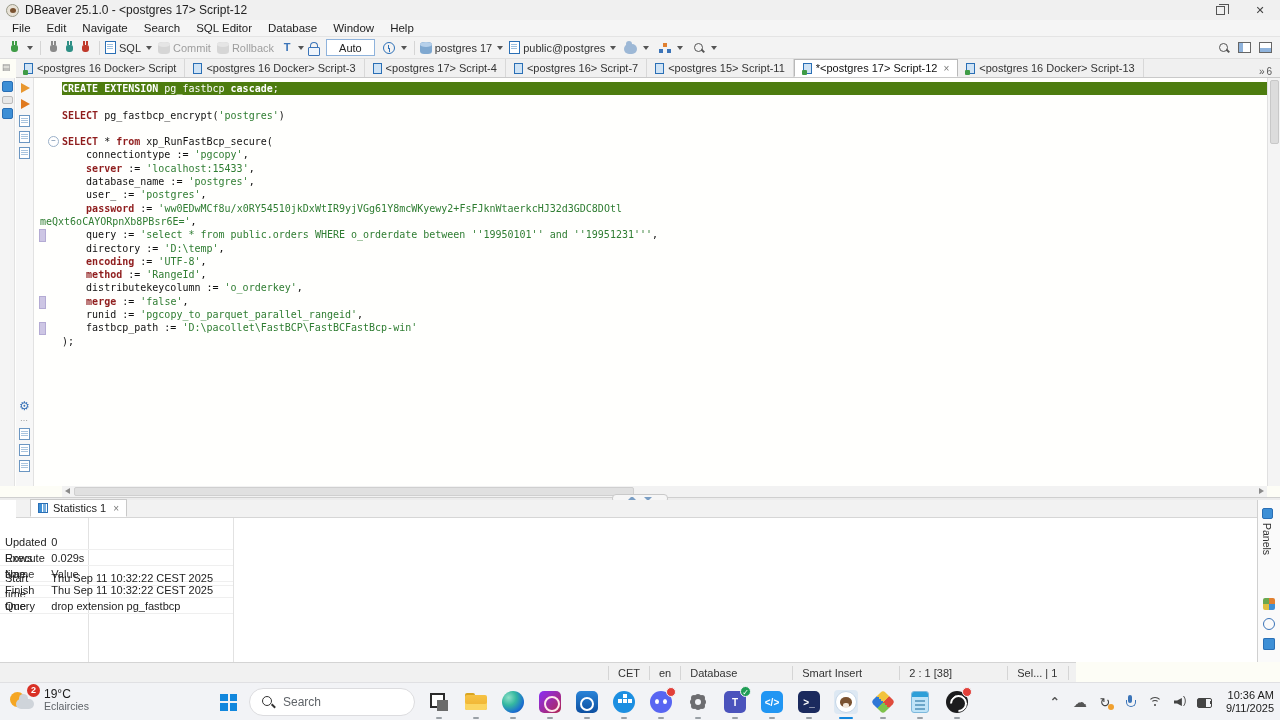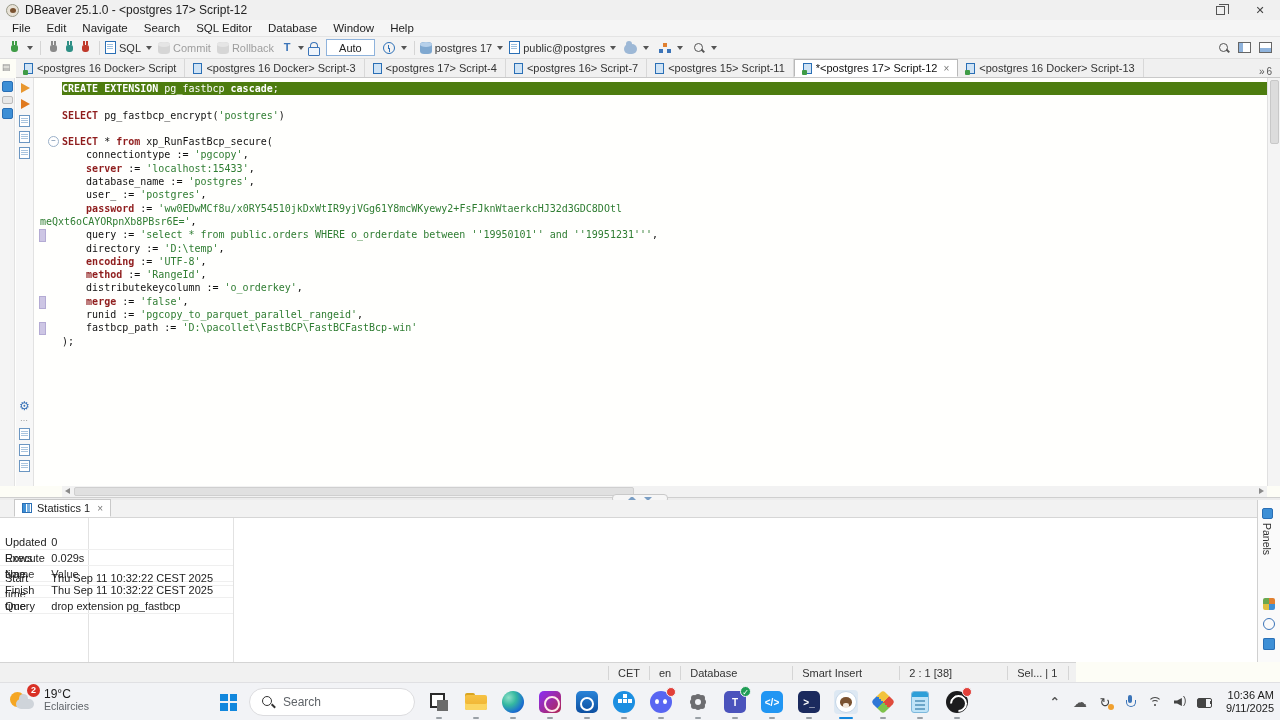--- a/index.html
+++ b/index.html
@@ -102,21 +102,21 @@
   .hs-arrow.left { left:3px; border-right:5px solid #8a8a8a; }
   .hs-arrow.right { right:3px; border-left:5px solid #8a8a8a; }
   #hscroll .thumb { position:absolute; left:12px; top:1px; width:560px; height:9px; background:#e0e0e0; border:1px solid #cfcfcf; border-radius:2px; }
   #splitter { position:absolute; left:0; top:497px; width:1280px; height:3px; background:#ececec; border-top:1px solid #cfcfcf; }
   #splitter .handle { position:absolute; left:612px; top:-4px; width:56px; height:9px; background:#f6f6f6; border:1px solid #c9c9c9; border-radius:4px; display:flex; align-items:center; justify-content:center; gap:8px; }
   #splitter .handle i { width:8px; height:0; border-top:3px solid #7a9ec4; border-left:3px solid transparent; border-right:3px solid transparent; }
   #splitter .handle i.up { border-top:none; border-bottom:3px solid #7a9ec4; }
 
   
   #stats { position:absolute; left:0; top:500px; width:1280px; height:162px; background:#fff; }
-  #stats-tabs { position:absolute; left:0; top:0; width:1257px; height:18px; background:#f2f2f2; border-bottom:1px solid #d6d6d6; display:flex; align-items:flex-end; padding-left:14px; }
+  #stats-tabs { position:absolute; left:16px; top:0; width:1257px; height:18px; background:#f2f2f2; border-bottom:1px solid #d6d6d6; display:flex; align-items:flex-end; padding-left:14px; }
   .stat-tab { display:flex; align-items:center; gap:5px; background:#fff; border:1px solid #c9c9c9; border-bottom:1px solid #fff; height:18px; padding:0 7px; font-size:11px; color:#222; }
   .stat-tab-icon { width:10px; height:10px; background:linear-gradient(90deg,#3d8fd6 0 3px,#fff 3px 4px,#76aede 4px 7px,#fff 7px 8px,#3d8fd6 8px 10px); border:1px solid #2a6fb5; }
   #stats-grid { position:absolute; left:0; top:18px; right:23px; bottom:0; font-size:11px; color:#222; }
   .col-line { position:absolute; top:0; bottom:0; width:1px; background:#e2e2e2; }
   .srow { position:absolute; left:0; width:233px; height:16px; line-height:16px; border-bottom:1px solid #efefef; display:flex; }
   .srow .c1 { width:88px; padding-left:5px; }
   .srow .c2 { width:360px; padding-left:4px; white-space:nowrap; }
   .srow.head { color:#333; }
   
   #panels-rail { position:absolute; right:0; top:0; width:23px; height:162px; background:#fafafa; border-left:1px solid #d0d0d0; }

